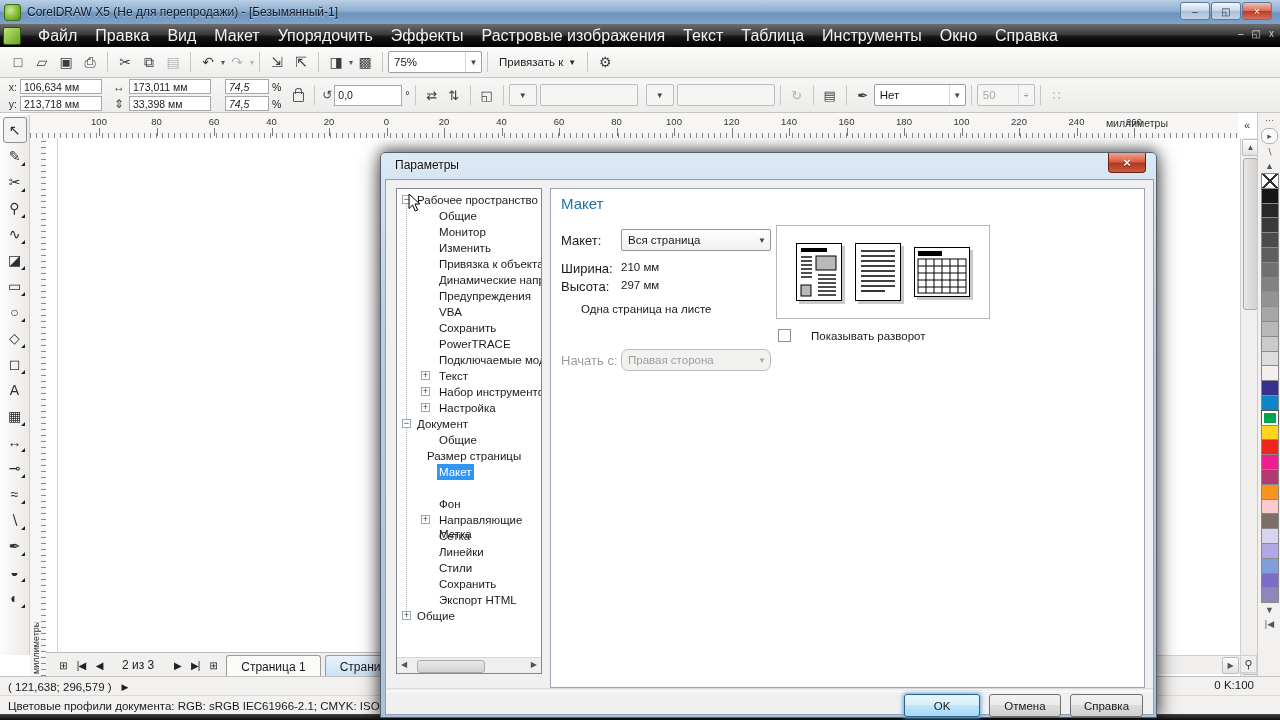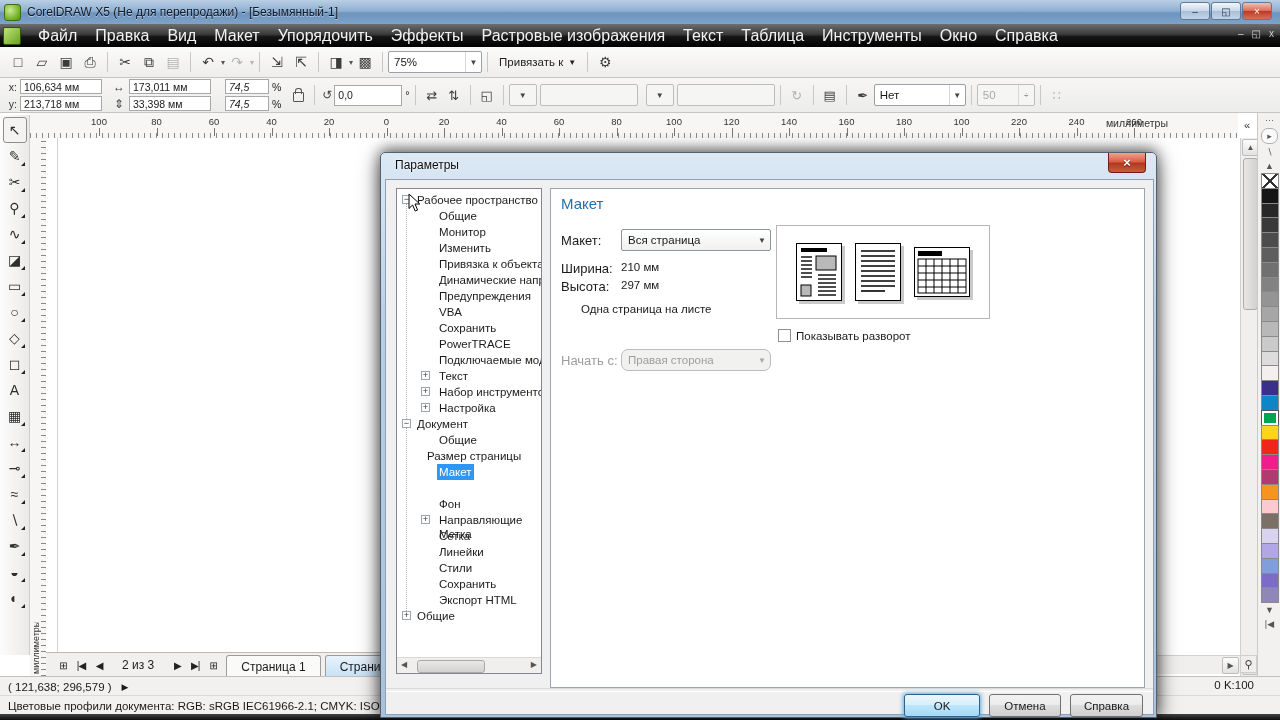--- a/index.html
+++ b/index.html
@@ -135,21 +135,21 @@
   .plabel{position:absolute;font-size:13px;color:#1a1a1a;}
   .pvalue{position:absolute;font-size:11.5px;color:#1a1a1a;}
   .pcombo{position:absolute;width:150px;height:22px;box-sizing:border-box;border:1px solid #8a959e;border-radius:2px;
     background:linear-gradient(#fff,#f1f0ef);display:flex;align-items:center;font-size:11.5px;}
   .pcombo .cval{flex:1;padding:0 6px;}
   .pcombo .carr{width:16px;text-align:center;font-size:8px;color:#444;}
   .pcombo.dis{background:#f1f1f0;border-color:#bcbcbc;color:#9d9d9d;}
   .plabel.dis{color:#9d9d9d;}
   #preview-box{position:absolute;left:225px;top:36px;width:212px;height:92px;background:#fff;border:1px solid #b7b7b7;display:flex;align-items:center;justify-content:center;gap:13px;}
   .pv-icon{box-shadow:3px 3px 0 #c9c9c9;}
-  #spread-check{position:absolute;left:227px;top:140px;display:flex;align-items:center;gap:5px;font-size:11.5px;}
+  #spread-check{position:absolute;left:227px;top:140px;display:flex;align-items:center;gap:20px;font-size:11.5px;}
   #spread-box{width:13px;height:13px;background:#fff;border:1px solid #8a9199;box-sizing:border-box;}
 
   #dlg-sep{position:absolute;left:0;top:508px;width:100%;height:2px;border-top:1px solid #d9d9d9;border-bottom:1px solid #fff;}
   #dlg-buttons{position:absolute;right:10px;top:514px;display:flex;gap:9px;}
   .dbtn{height:23px;display:flex;align-items:center;justify-content:center;font-size:11.5px;
     background:linear-gradient(#f2f2f2,#ebebeb 49%,#ddd 50%,#cfcfcf);border:1px solid #707070;border-radius:3px;box-sizing:border-box;}
   .dbtn.default{background:linear-gradient(#eaf6fd,#d7effc 49%,#bde6fd 50%,#a6d9f4);border:1px solid #2c628b;box-shadow:0 0 4px 1px #62a9dd;}
 
   #cursor{position:absolute;left:408px;top:193px;z-index:60;}
 </style>

